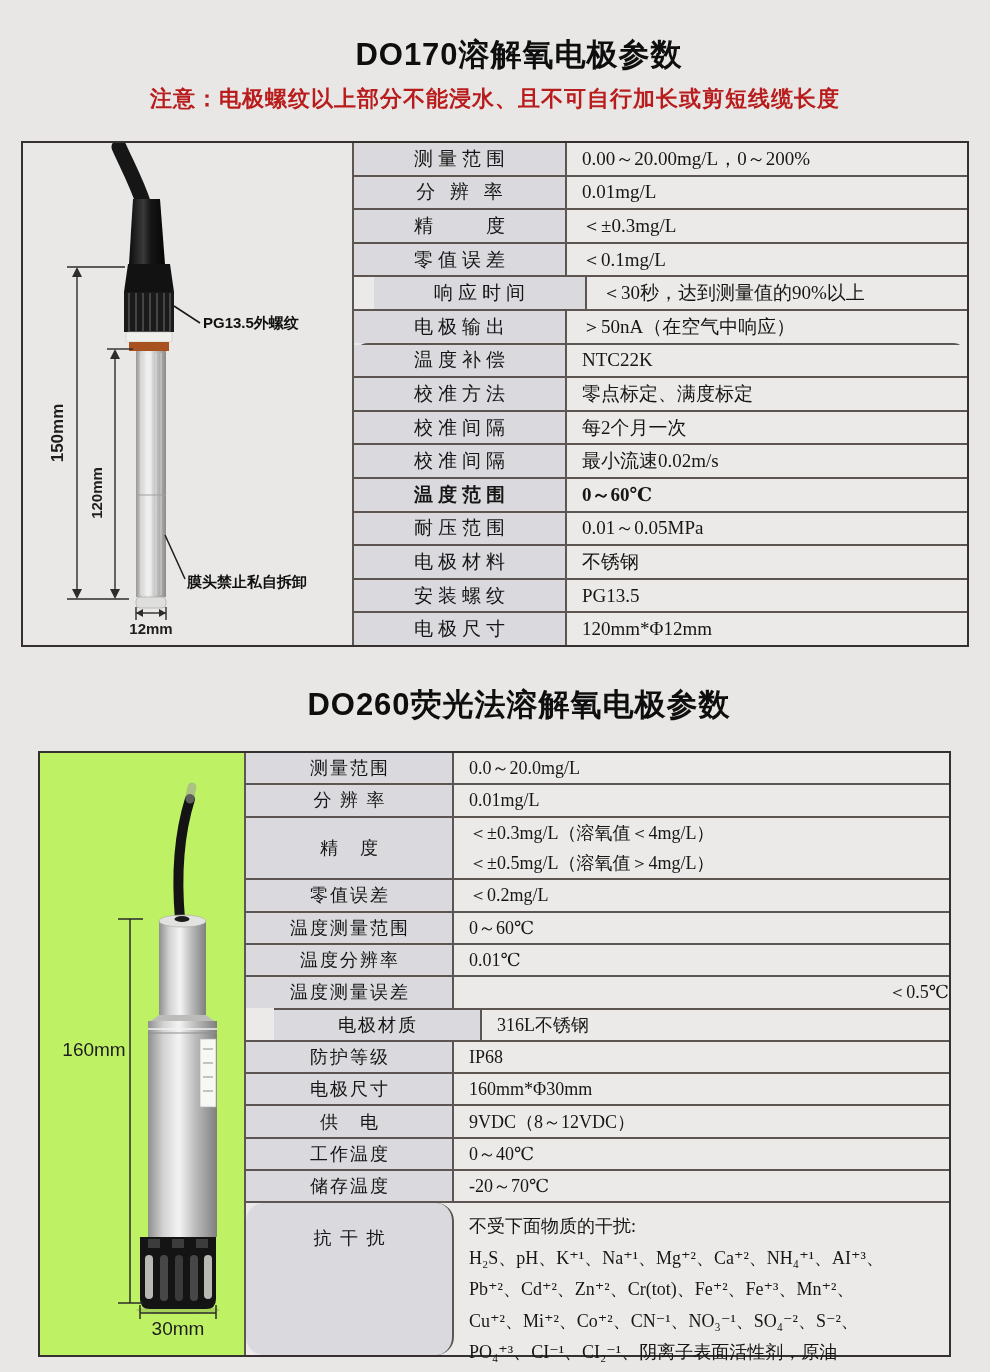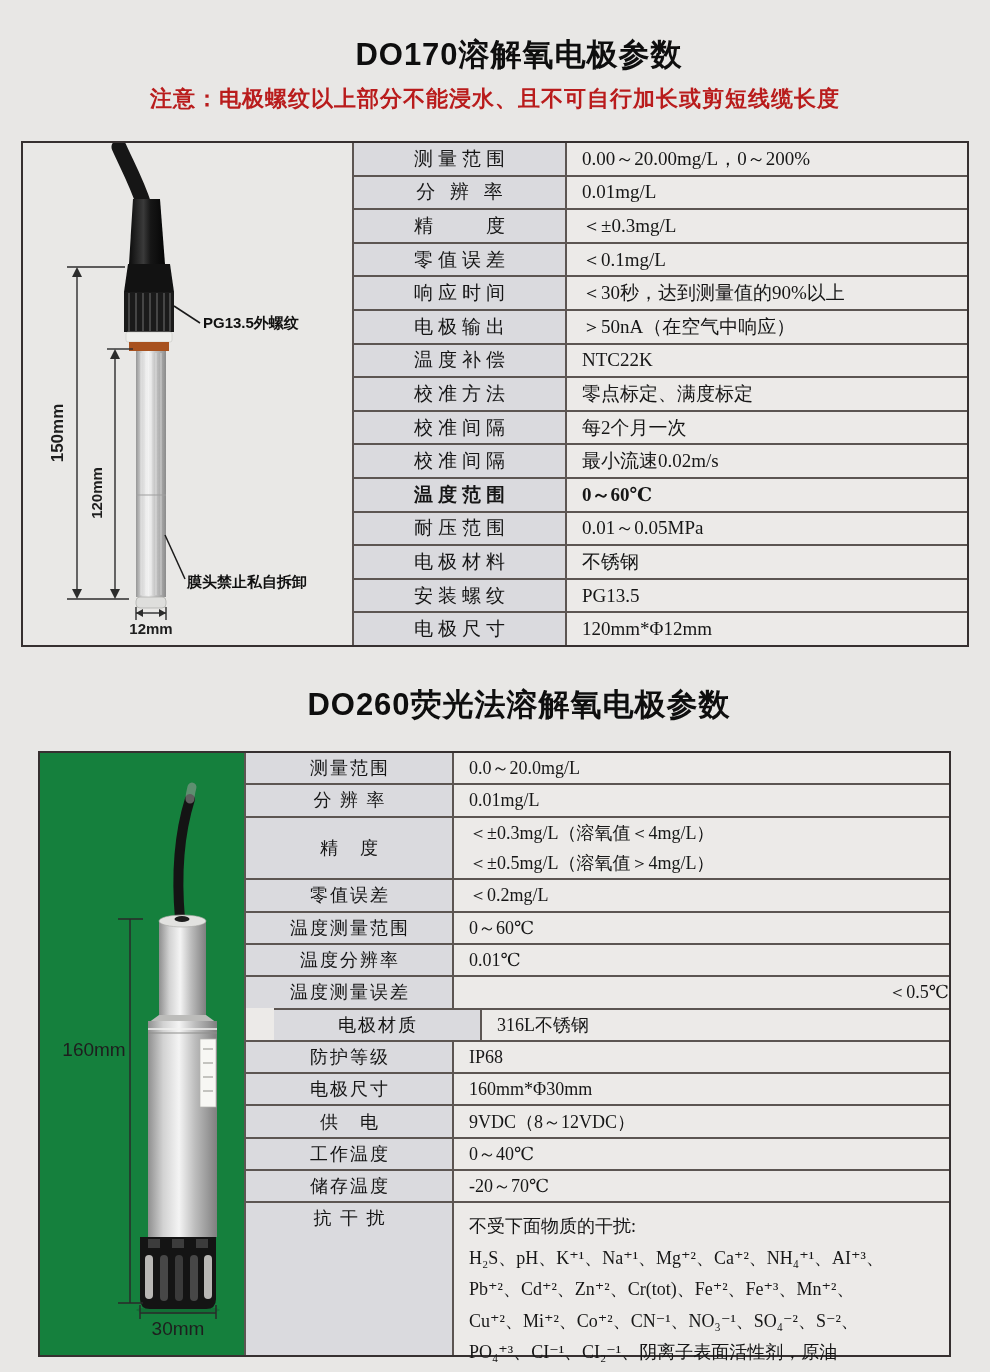--- a/index.html
+++ b/index.html
@@ -29,42 +29,42 @@
     position:absolute;display:flex;box-sizing:border-box;
     border:2px solid var(--outer);background:var(--value-bg);
   }
   #box1{left:21px;top:141px;width:948px;height:506px;}
   #box2{left:38px;top:751px;width:913px;height:606px;}
   .panel{
     position:relative;box-sizing:border-box;flex:none;
     border-right:2px solid var(--line);
   }
   #panel1{width:331px;background:#e9e8e6;}
-  #panel2{width:206px;background:#15803d;}
+  #panel2{width:206px;background:#bef264;}
   .panel svg{display:block;}
   .spec-table{
     flex:1 1 auto;display:flex;flex-direction:column;min-width:0;
     font-family:"Liberation Serif","DejaVu Serif",serif;
   }
   .spec-row{display:flex;min-height:0;}
   .spec-row + .spec-row{border-top:2px solid var(--line);}
   .spec-label{
     box-sizing:border-box;flex:none;width:213px;background:var(--label-bg);
     border-right:2px solid var(--line);
     display:flex;align-items:center;justify-content:center;
     font-size:19px;color:var(--ink);letter-spacing:5px;text-indent:5px;
     white-space:nowrap;
   }
   .spec-value{
     flex:1 1 auto;min-width:0;background:var(--value-bg);
     display:flex;flex-direction:column;justify-content:center;
     padding-left:15px;font-size:19px;color:var(--ink);
   }
   .spec-value .line{line-height:30px;white-space:nowrap;}
-  .spec-row.top .spec-label{align-items:flex-start;padding-top:3px;}
+  .spec-row.top .spec-label{align-items:flex-start;padding-top:23px;border-radius:18px;}
   .spec-row.top .spec-value{justify-content:flex-start;padding-top:8px;}
   .spec-row.top .spec-value .line{line-height:31.4px;}
   #box2 .spec-label{width:208px;font-size:18px;letter-spacing:2px;text-indent:2px;}
   #box2 .spec-value{font-size:18px;}
   .svg-callout{font-family:"Liberation Sans","DejaVu Sans",sans-serif;font-weight:bold;fill:#101010;}
   .svg-dim{font-family:"Liberation Sans","DejaVu Sans",sans-serif;fill:#1e1e1e;}
 </style>
 </head>
 <body>
 
@@ -173,33 +173,33 @@
         <div class="spec-value">
           <div class="line">＜±0.3mg/L</div>
         </div>
       </div>
       <div class="spec-row" style="flex: 1 1 0px;">
         <div class="spec-label">零值误差</div>
         <div class="spec-value">
           <div class="line">＜0.1mg/L</div>
         </div>
       </div>
-      <div class="spec-row" style="flex: 1 1 0px;">
+      <div class="spec-row" style="flex: 1 1 0px; padding-left: 20px;">
         <div class="spec-label">响应时间</div>
         <div class="spec-value">
           <div class="line">＜30秒，达到测量值的90%以上</div>
         </div>
       </div>
       <div class="spec-row" style="flex: 1 1 0px;">
         <div class="spec-label">电极输出</div>
         <div class="spec-value">
           <div class="line">＞50nA（在空气中响应）</div>
         </div>
       </div>
-      <div class="spec-row" style="flex: 1 1 0px;">
+      <div class="spec-row" style="flex: 1 1 0px; border-radius: 14px;">
         <div class="spec-label">温度补偿</div>
         <div class="spec-value">
           <div class="line">NTC22K</div>
         </div>
       </div>
       <div class="spec-row" style="flex: 1 1 0px;">
         <div class="spec-label">校准方法</div>
         <div class="spec-value">
           <div class="line">零点标定、满度标定</div>
         </div>

